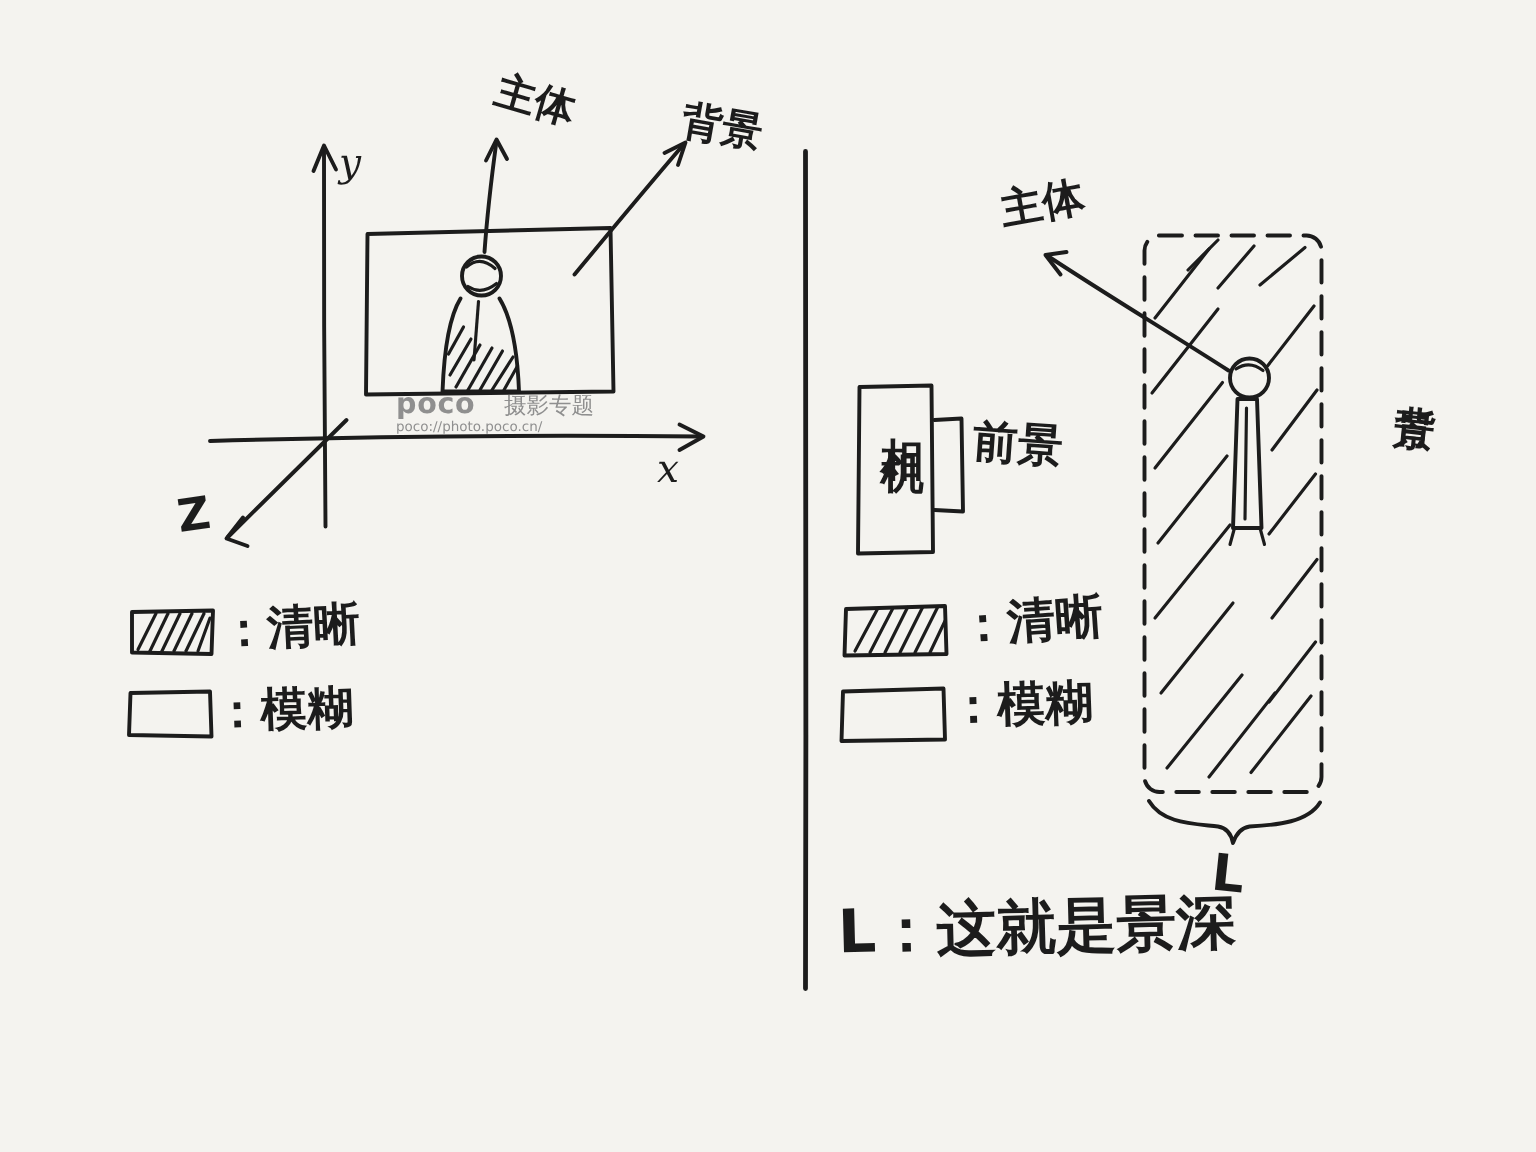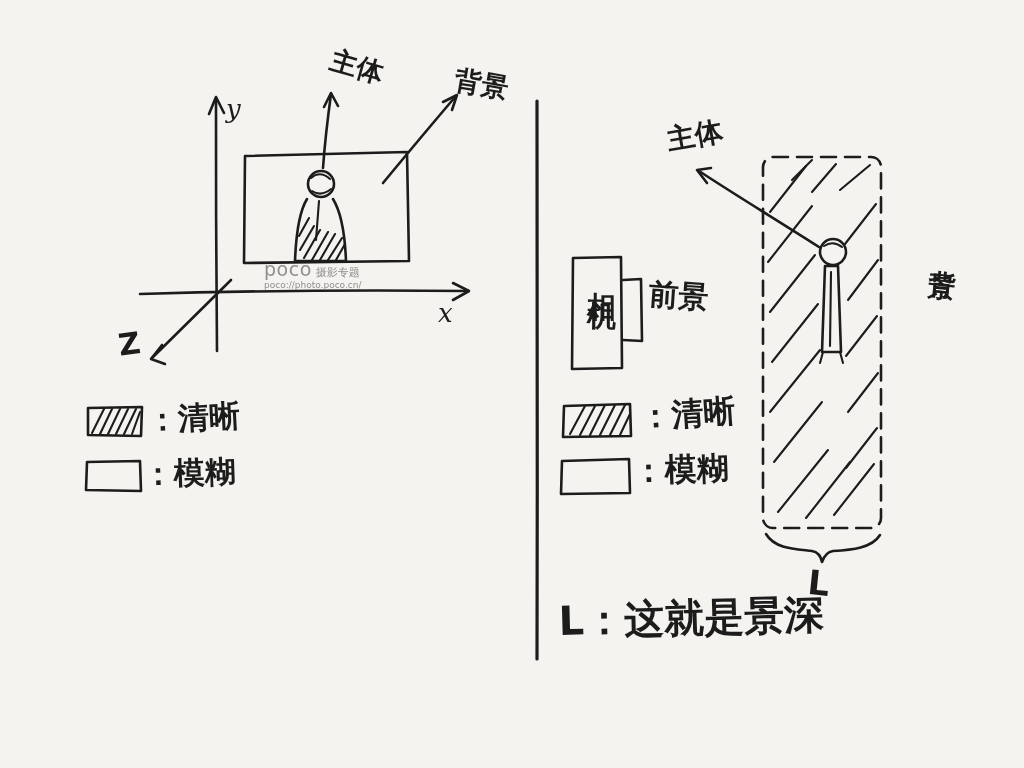--- a/index.html
+++ b/index.html
@@ -27,22 +27,22 @@
     color:var(--ink);
     white-space:nowrap;
     font-weight:600;
     transform-origin:left top;
     user-select:none;
   }
   .italicax { font-style:italic; font-weight:500; font-family:"DejaVu Serif", serif; }
   .vert { writing-mode:vertical-rl; text-orientation:upright; }
 
   #watermark { position:absolute; left:264px; top:260px; color:var(--wm); line-height:1.05; }
-  #watermark .brand { font-weight:normal; font-size:19px; letter-spacing:0.5px;margin-top:40px; }
-  #watermark .topic { font-size:11px; margin-left:4px;font-family:Liberation Mono, monospace; }
+  #watermark .brand { font-weight:bold; font-size:19px; letter-spacing:0.5px;margin-top:40px; }
+  #watermark .topic { font-size:15px; margin-left:19px;font-family:Liberation Mono, monospace; }
   #watermark .url   { font-size:9px; display:block; margin-top:1px; }
 </style>
 </head>
 <body>
 
 <div id="canvas">
 
   <svg id="sketch" width="1024" height="768" viewBox="0 0 1024 768">
 
     <g>

